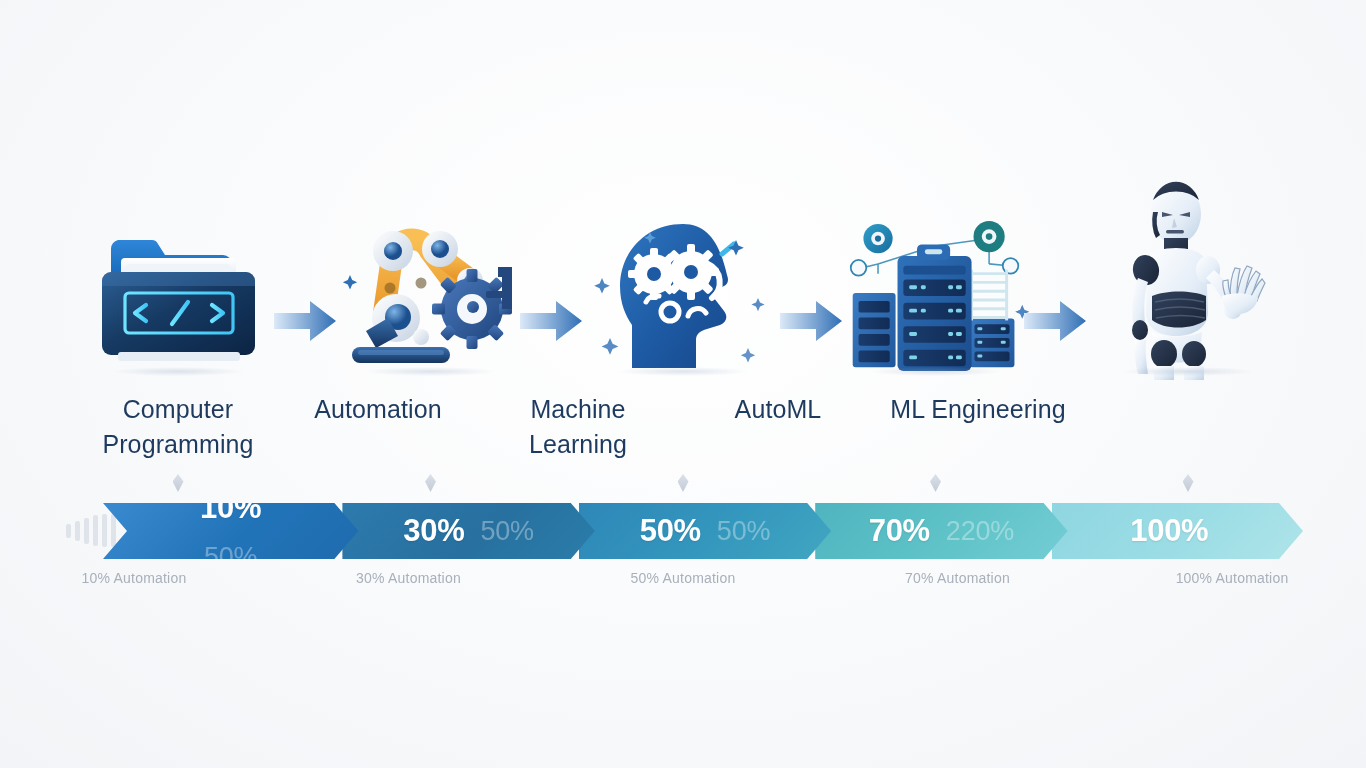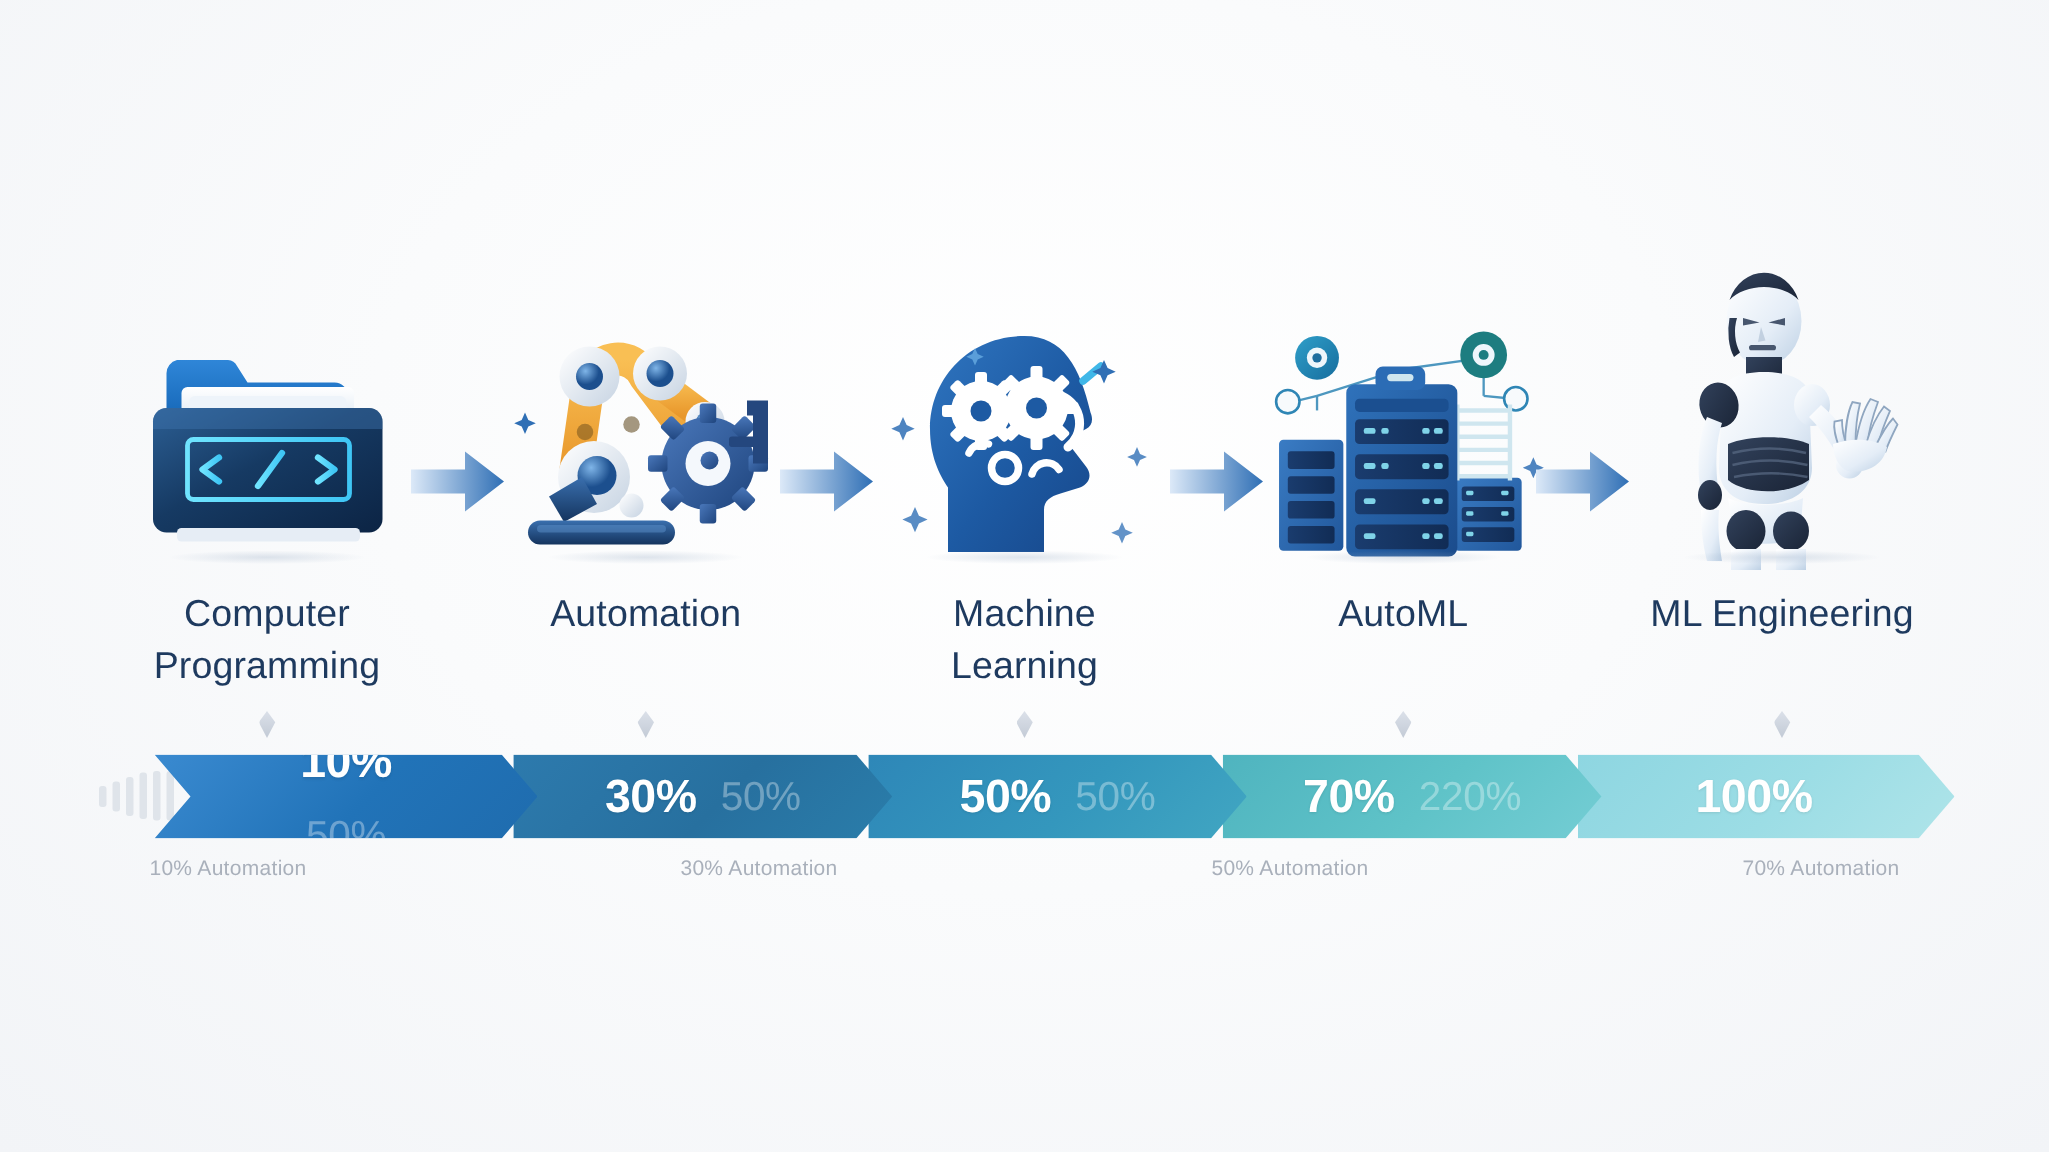--- a/index.html
+++ b/index.html
@@ -67,21 +67,21 @@
   
   .labels-row {
     position: absolute;
     left: 0;
     top: 392px;
     width: 1366px;
     height: 80px;
     padding: 0 78px;
     box-sizing: border-box;
     display: flex;
-    justify-content: space-between;
+    justify-content: flex-start;
   }
   .label-cell {
     width: 200px;
     text-align: center;
     color: #1e3a5f;
     font-size: 25px;
     line-height: 35px;
     font-weight: 400;
     letter-spacing: .1px;
   }
@@ -171,21 +171,21 @@
     letter-spacing: -.2px;
   }
 
   
   .caps-row {
     position: absolute;
     left: 0;
     top: 570px;
     width: 1366px;
     height: 24px;
-    padding: 0 52px;
+    padding: 0 34px;
     box-sizing: border-box;
     display: flex;
     justify-content: space-between;
   }
   .cap-cell {
     width: 200px;
     text-align: center;
     color: #a9b0bb;
     font-size: 14px;
     letter-spacing: .2px;
@@ -643,13 +643,14 @@
       <span class="ghost"></span>
     </div>
   </div>
 </div>
 
 <div class="caps-row">
   <div class="cap-cell">10% Automation</div>
   <div class="cap-cell">30% Automation</div>
   <div class="cap-cell">50% Automation</div>
   <div class="cap-cell">70% Automation</div>
+  <div class="cap-cell">100% Automation</div>
 </div>
 
 </body></html>

